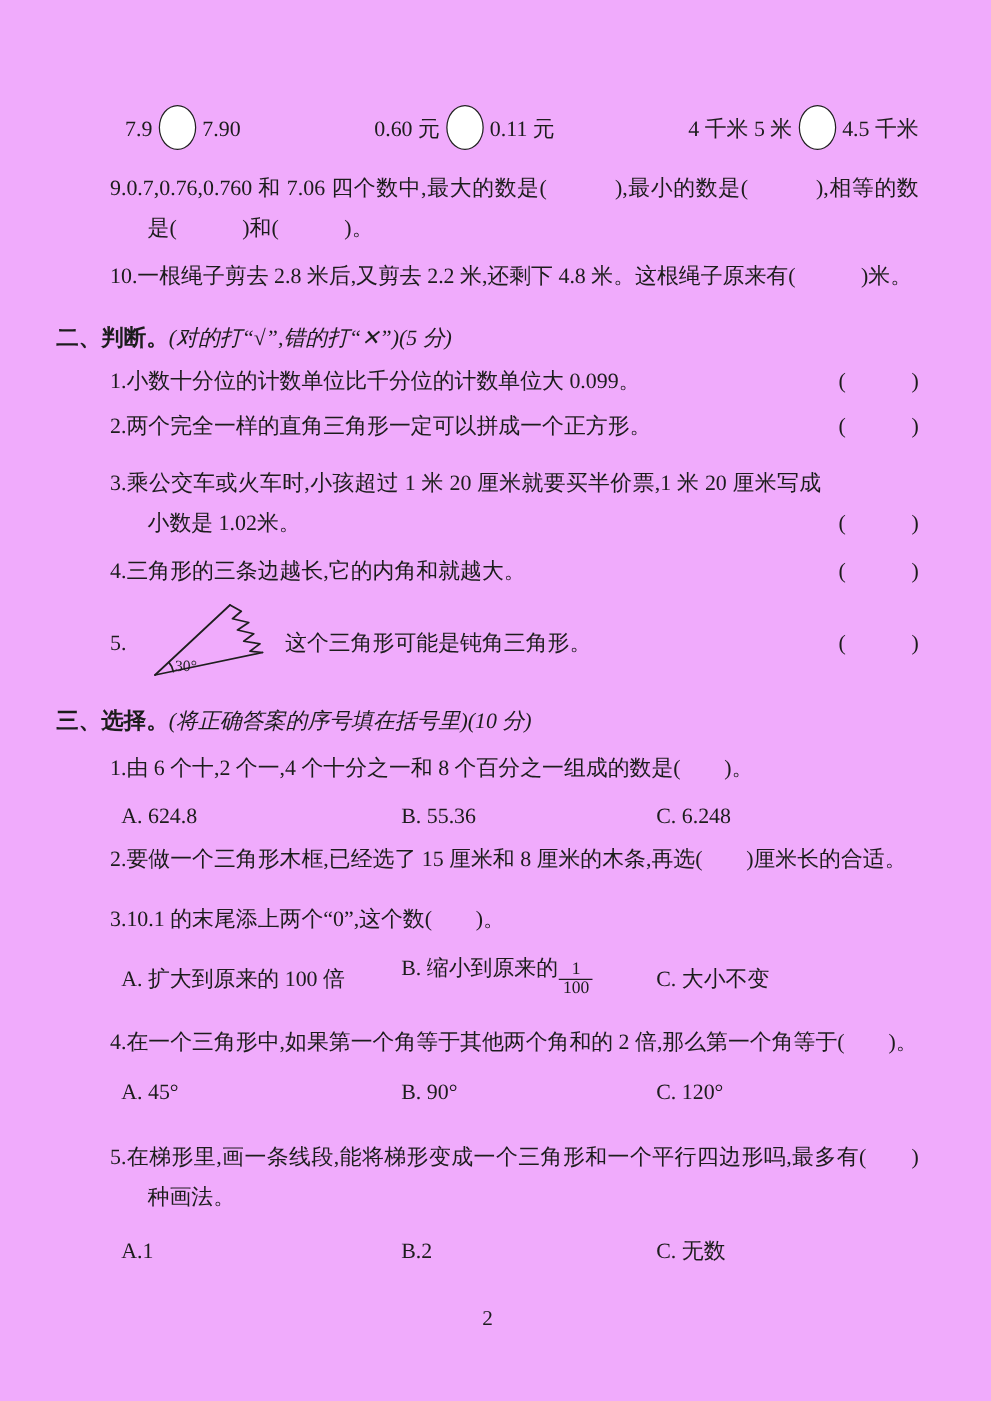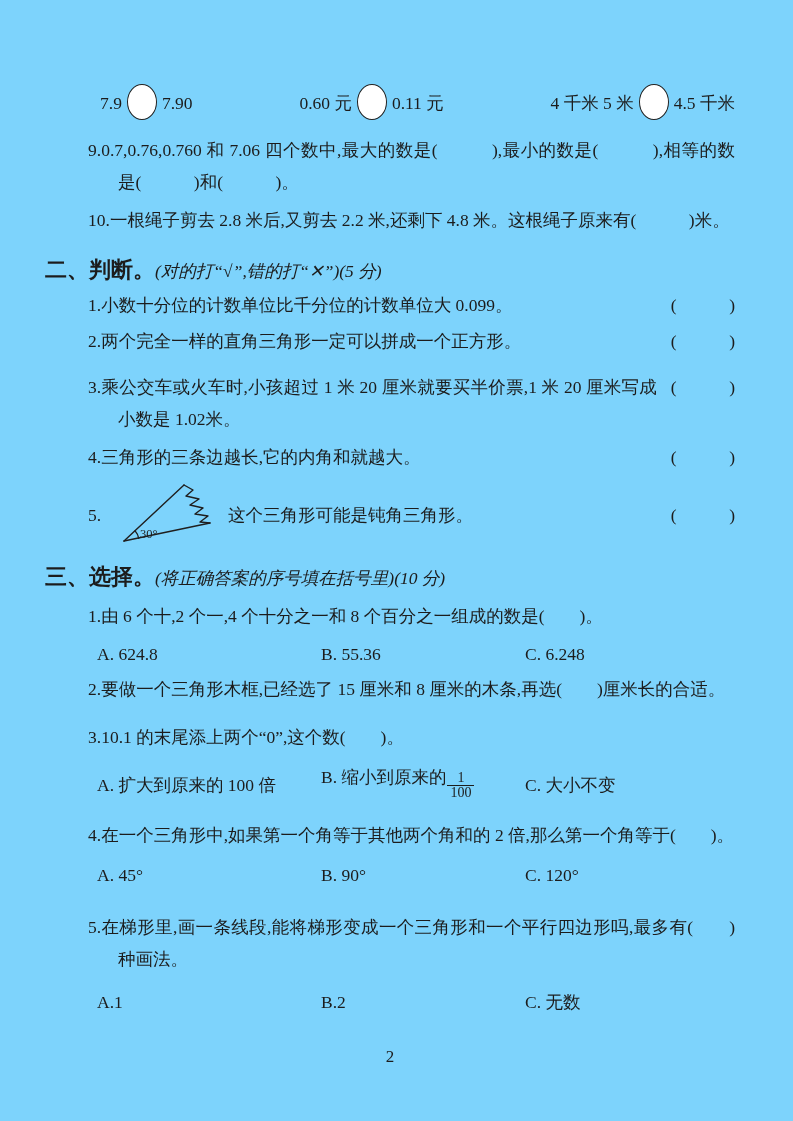--- a/index.html
+++ b/index.html
@@ -1,20 +1,20 @@
 <!DOCTYPE html>
 <html lang="zh"><head>
 <meta charset="utf-8">
 <style>
   html,body{margin:0;padding:0;background:#e8e8e8;}
   .paper{
     position:relative;
     width:793px;height:1121px;
     margin:0 auto;
-    background:#7dd3fc;
+    background:#f0abfc;
     box-sizing:border-box;
     padding:0 58px 0 45px;
     font-family:"Liberation Serif","DejaVu Serif",serif;
     font-size:17.5px;
     color:#1c1c1c;
     overflow:hidden;
   }
   
   .cmp-row{
     display:flex;justify-content:space-between;align-items:center;
@@ -31,27 +31,27 @@
   .q{
     margin-left:43px;
     padding-left:30px;text-indent:-30px;
     line-height:32px;
     text-align:justify;
   }
   
   .sec-title{line-height:32px;white-space:nowrap;}
   .sec-title .bold{
     font-family:Liberation Serif, serif;
-    font-weight:bold;font-size:22px;
+    font-weight:bold;font-size:18px;
   }
   .sec-title .rest{font-style:italic;}
   
   .jitem{
     margin-left:43px;
-    display:flex;
+    display:flex;align-items:flex-end;
     line-height:32px;
   }
   .jtext{
     flex:1;
     padding-left:30px;text-indent:-30px;
     padding-right:14px;
     text-align:justify;
   }
   .jbracket{white-space:pre;flex:none;}
   .jitem-fig{align-items:center;line-height:30px;}

